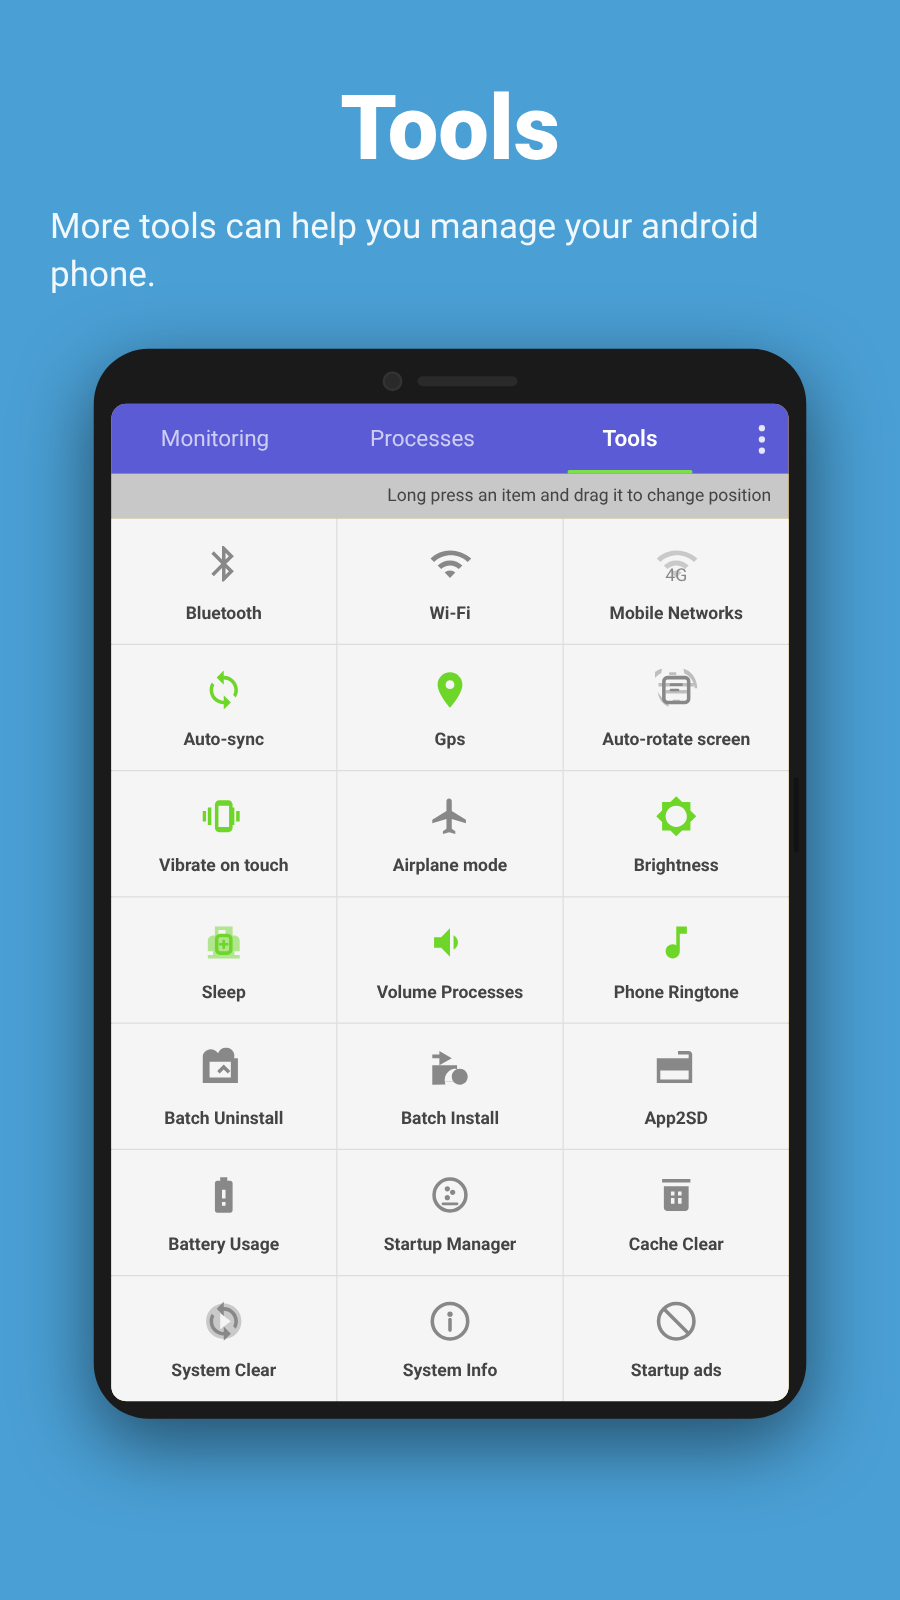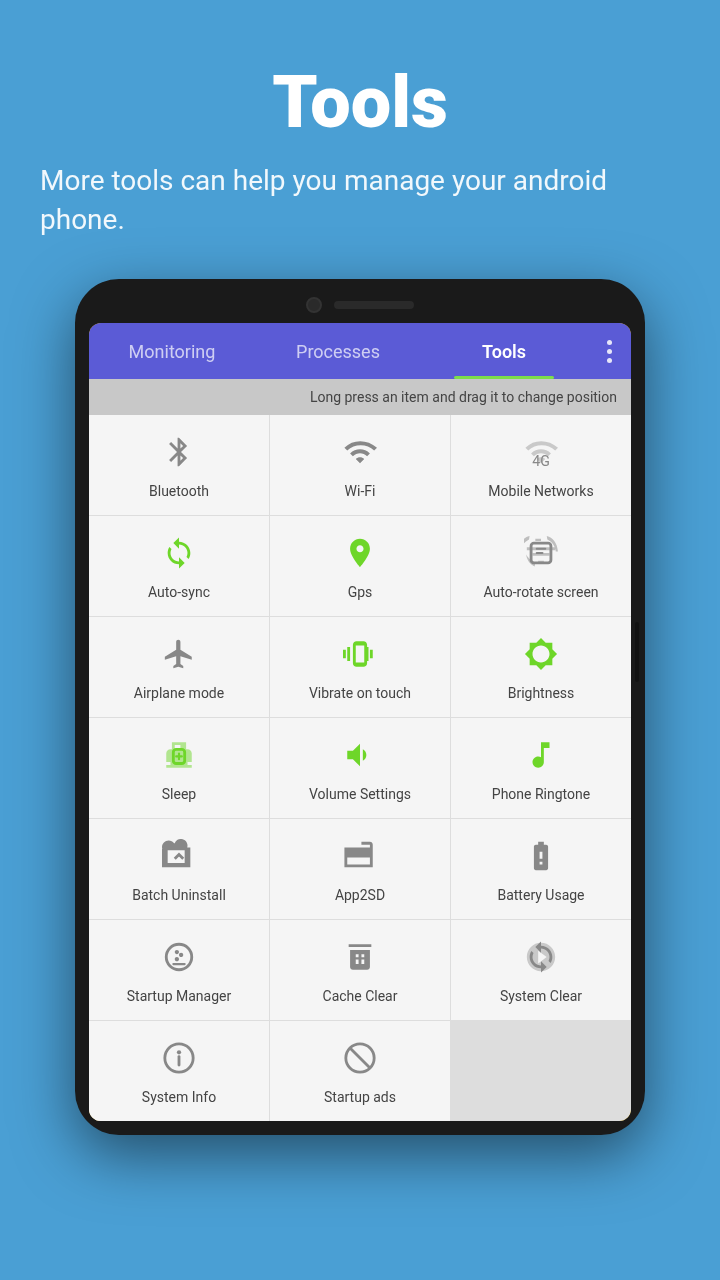--- a/index.html
+++ b/index.html
@@ -177,20 +177,21 @@
     }
 
     .tool-icon.green { color: #6ed629; }
     .tool-icon.gray { color: #888; }
 
     .tool-label {
       font-size: 14px;
       color: #444;
       text-align: center;
       line-height: 1.3;
+      font-weight: bold;
     }
 
     
     .scrollbar-indicator {
       position: absolute;
       right: 6px;
       top: 40%;
       width: 4px;
       height: 60px;
       background: rgba(0,0,0,0.3);
@@ -291,35 +292,35 @@
             <svg width="34" height="34" viewBox="0 0 24 24" fill="#888">
                 <path d="M16.48 2.52c3.27 1.55 5.61 4.72 5.97 8.48h1.5C23.44 4.84 20.29 1.19 16.07.06L16.48 2.52zm-12.95-.1l.41-2.46C-.75 1.19-3.9 4.84-3.95 11h1.5c.36-3.76 2.7-6.93 5.98-8.58zM1.55 13c.36 3.76 2.7 6.93 5.97 8.48l.41-2.46C4.65 17.46 2.31 14.76 1.55 13zM10 19h4v-1.5h-4V19zm-4-5h12v-2H6v2zm-4-4h20V8H2v2zm6-8v1.5h4V2H8z" opacity="0.5"></path>
                 <rect x="5" y="5" width="14" height="14" rx="2" fill="none" stroke="#888" stroke-width="2"></rect>
                 <path d="M9 9h6M9 12h4" stroke="#888" stroke-width="1.5" stroke-linecap="round"></path>
               </svg>
           </span>
           <span class="tool-label">Auto-rotate screen</span>
         </div>
 
         <div class="tool-item">
+          <span class="tool-icon green">
+            <svg width="34" height="34" viewBox="0 0 24 24" fill="#6ed629">
+                <path d="M0 15h2V9H0v6zm3 2h2V7H3v10zm16-2h2V9h-2v6zm-3 2h2V7h-2v10zM7 18.5C7 19.88 8.12 21 9.5 21h5c1.38 0 2.5-1.12 2.5-2.5v-13C17 4.12 15.88 3 14.5 3h-5C8.12 3 7 4.12 7 5.5v13zM9 6h6v12H9V6z"></path>
+              </svg>
+          </span>
+          <span class="tool-label">Vibrate on touch</span>
+        </div>
+
+        <div class="tool-item">
           <span class="tool-icon gray">
             <svg width="34" height="34" viewBox="0 0 24 24" fill="#888">
                 <path d="M21 16v-2l-8-5V3.5c0-.83-.67-1.5-1.5-1.5S10 2.67 10 3.5V9l-8 5v2l8-2.5V19l-2 1.5V22l3.5-1 3.5 1v-1.5L13 19v-5.5l8 2.5z"></path>
               </svg>
           </span>
           <span class="tool-label">Airplane mode</span>
-        </div>
-
-        <div class="tool-item">
-          <span class="tool-icon green">
-            <svg width="34" height="34" viewBox="0 0 24 24" fill="#6ed629">
-                <path d="M0 15h2V9H0v6zm3 2h2V7H3v10zm16-2h2V9h-2v6zm-3 2h2V7h-2v10zM7 18.5C7 19.88 8.12 21 9.5 21h5c1.38 0 2.5-1.12 2.5-2.5v-13C17 4.12 15.88 3 14.5 3h-5C8.12 3 7 4.12 7 5.5v13zM9 6h6v12H9V6z"></path>
-              </svg>
-          </span>
-          <span class="tool-label">Vibrate on touch</span>
         </div>
 
         <div class="tool-item">
           <span class="tool-icon green">
             <svg width="34" height="34" viewBox="0 0 24 24" fill="#6ed629">
                 <path d="M20 8.69V4h-4.69L12 .69 8.69 4H4v4.69L.69 12 4 15.31V20h4.69L12 23.31 15.31 20H20v-4.69L23.31 12 20 8.69zM12 18c-3.31 0-6-2.69-6-6s2.69-6 6-6 6 2.69 6 6-2.69 6-6 6z"></path>
               </svg>
           </span>
           <span class="tool-label">Brightness</span>
         </div>
@@ -334,21 +335,21 @@
           </span>
           <span class="tool-label">Sleep</span>
         </div>
 
         <div class="tool-item">
           <span class="tool-icon green">
             <svg width="34" height="34" viewBox="0 0 24 24" fill="#6ed629">
                 <path d="M3 9v6h4l5 5V4L7 9H3zm13.5 3c0-1.77-1.02-3.29-2.5-4.03v8.05c1.48-.73 2.5-2.25 2.5-4.02z"></path>
               </svg>
           </span>
-          <span class="tool-label">Volume Settings</span>
+          <span class="tool-label">Volume Processes</span>
         </div>
 
         <div class="tool-item">
           <span class="tool-icon green">
             <svg width="34" height="34" viewBox="0 0 24 24" fill="#6ed629">
                 <path d="M12 3l.01 10.55c-.59-.34-1.27-.55-2-.55C7.79 13 6 14.79 6 17s1.79 4 4.01 4S14 19.21 14 17V7h4V3h-6z"></path>
               </svg>
           </span>
           <span class="tool-label">Phone Ringtone</span>
         </div>
@@ -356,20 +357,28 @@
         <div class="tool-item">
           <span class="tool-icon gray">
             <svg width="34" height="34" viewBox="0 0 24 24" fill="#888">
                 <path d="M20 6h-2.18c.07-.44.18-.88.18-1.35 0-2.58-2.09-4.67-4.67-4.67-1.58 0-2.95.76-3.81 1.95L9 3l-.52-.07C7.62 1.76 6.25 1 4.67 1 2.09 1 0 3.09 0 5.67 0 6.14.11 6.56.18 7H0v13h20V6zm-4 11H4V8h12v9z"></path>
                 <path d="M9 14l3-3 3 3" fill="none" stroke="#888" stroke-width="2"></path>
               </svg>
           </span>
           <span class="tool-label">Batch Uninstall</span>
         </div>
 
+        <div class="tool-item">
+          <span class="tool-icon gray">
+            <svg width="34" height="34" viewBox="0 0 24 24" fill="#888">
+                <path d="M17.5 12c2.49 0 4.5 2.01 4.5 4.5S19.99 21 17.5 21 13 18.99 13 16.5 15.01 12 17.5 12zm0 1.5v4.25l2.27 2.27-1.06 1.06L16 18.85V13.5h1.5zM6 2l7 4-7 4V6H2V4h4V2zm-4 8h14v2.26c-.48-.16-.98-.26-1.5-.26C11.93 12 9 14.93 9 18.5c0 .86.18 1.67.46 2.43L2 21v-2h14v-1.26c.04.26.08.51.08.76 0 .24-.03.47-.06.7L2 19v-9z"></path>
+              </svg>
+          </span>
+          <span class="tool-label">Batch Install</span>
+        </div>
 
 
         <div class="tool-item">
           <span class="tool-icon gray">
             <svg width="34" height="34" viewBox="0 0 24 24" fill="#888">
                 <path d="M17 8H3v5h14V8zM1 6v14h20V6H1zm18 12H3v-5h16v5zM21 2L13 2v2h6v14h2V4c0-1.1-.9-2-2-2z"></path>
               </svg>
           </span>
           <span class="tool-label">App2SD</span>
         </div>

